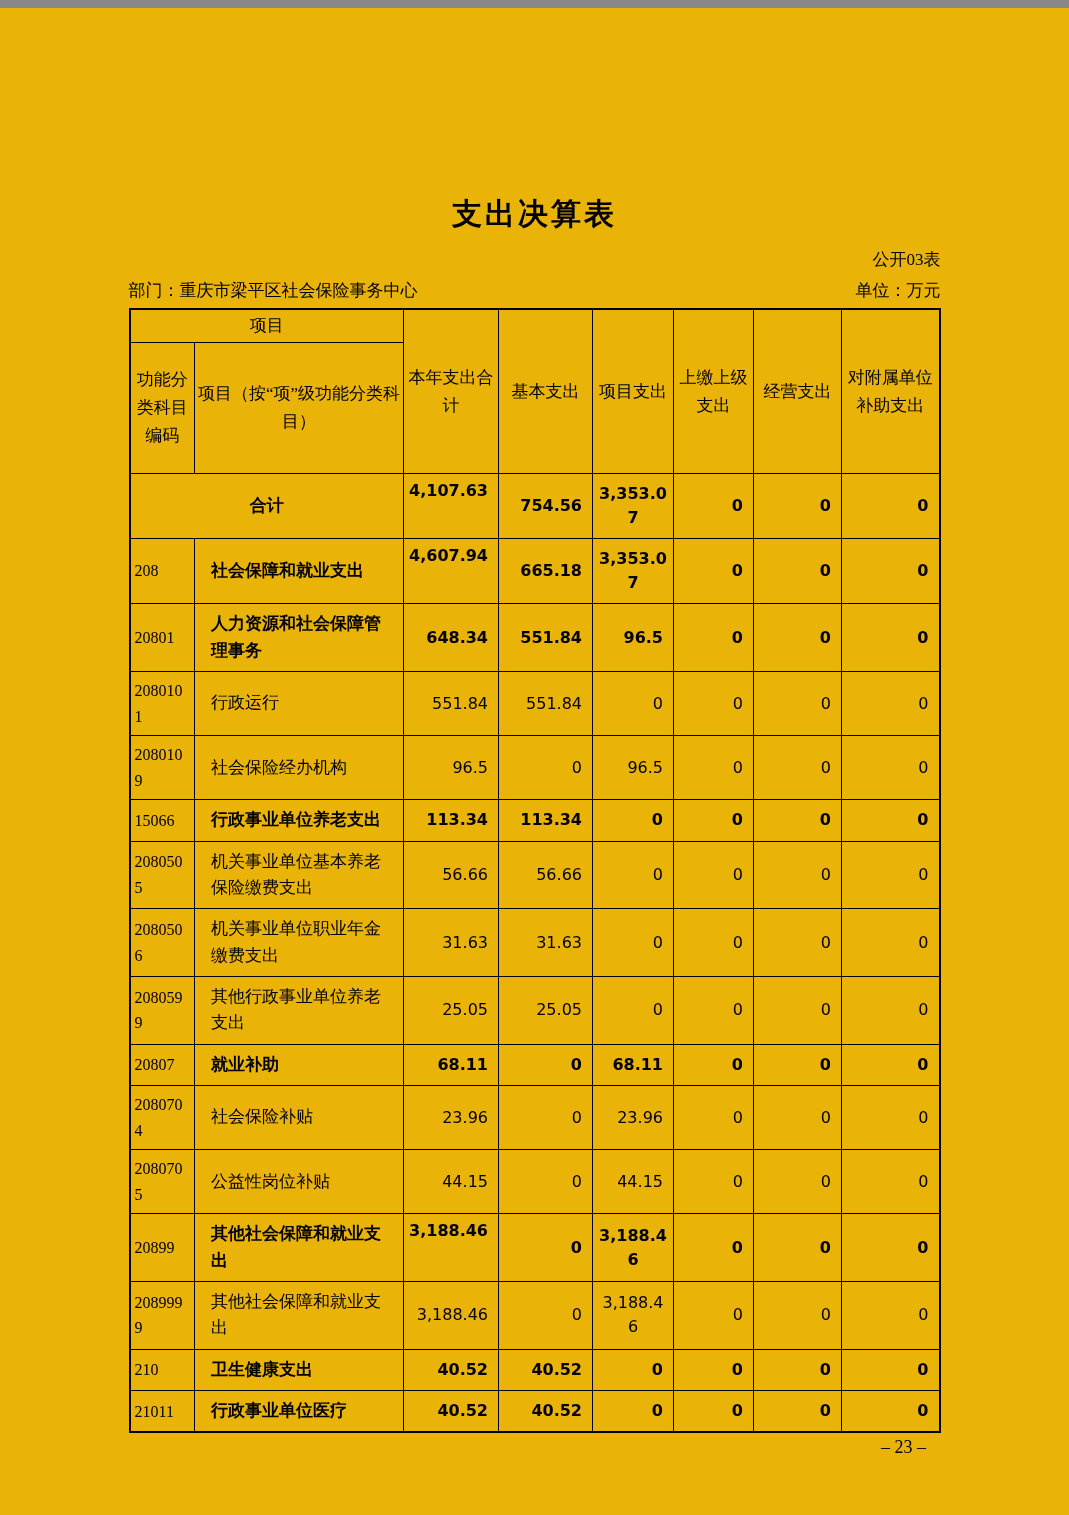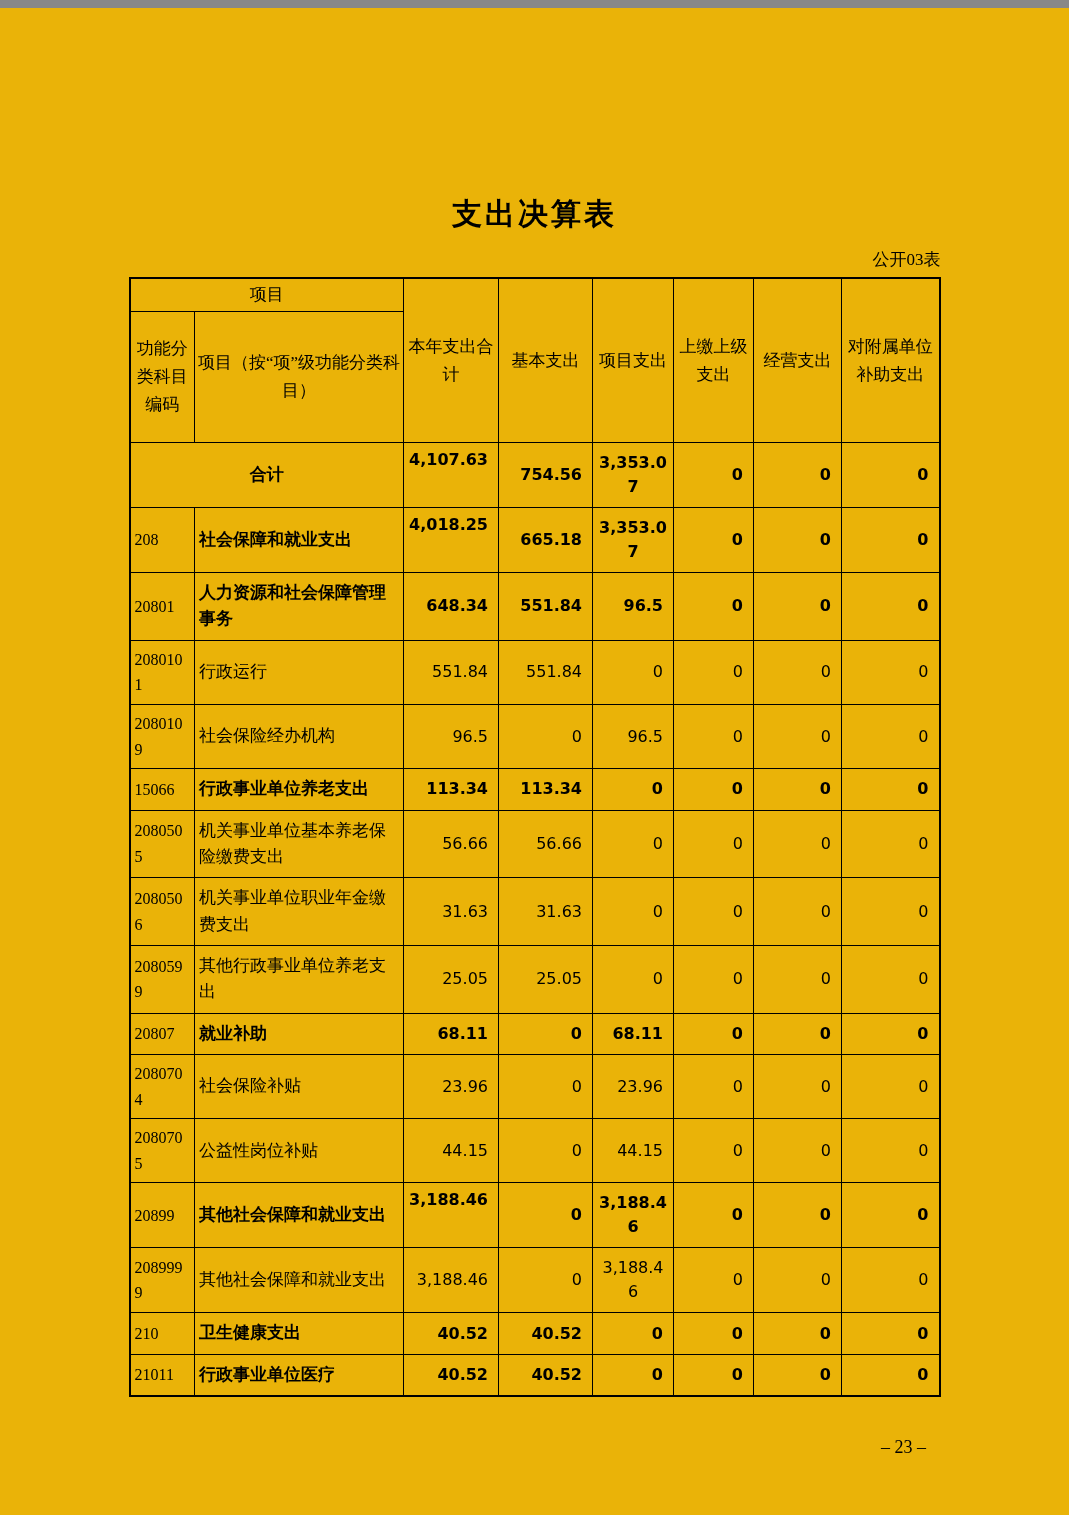--- a/index.html
+++ b/index.html
@@ -64,21 +64,21 @@
     text-align: left;
     vertical-align: middle;
     padding: 6px 6px 6px 4px;
     line-height: 1.6;
     word-break: break-all;
   }
   td.name-cell {
     font-size: 17px;
     text-align: left;
     vertical-align: middle;
-    padding: 7px 4px;
+    padding: 7px 16px;
     line-height: 1.55;
   }
   td.name-cell.merged {
     text-align: center;
     font-weight: bold;
   }
   td.value-cell {
     font-family: "DejaVu Sans", sans-serif;
     font-size: 16px;
     text-align: right;
@@ -100,20 +100,24 @@
 </style>
 </head>
 <body>
 
 <div class="sheet">
 
   <div class="doc-title">支出决算表</div>
 
   <div class="pub-label">公开03表</div>
 
+  <div class="meta-row">
+    <span>部门：重庆市梁平区社会保险事务中心</span>
+    <span>单位：万元</span>
+  </div>
 
   <table class="fin-table">
     <colgroup>
       <col style="width:65px">
       <col style="width:209px">
       <col style="width:95px">
       <col style="width:94px">
       <col style="width:81px">
       <col style="width:80px">
       <col style="width:88px">
@@ -140,21 +144,21 @@
           <td class="value-cell vtop">4,107.63</td>
           <td class="value-cell">754.56</td>
           <td class="value-cell center">3,353.07</td>
           <td class="value-cell">0</td>
           <td class="value-cell">0</td>
           <td class="value-cell">0</td>
         </tr>
         <tr class="bold-row">
           <td class="code-cell">208</td>
           <td class="name-cell">社会保障和就业支出</td>
-          <td class="value-cell vtop">4,018.25</td>
+          <td class="value-cell vtop">4,607.94</td>
           <td class="value-cell">665.18</td>
           <td class="value-cell center">3,353.07</td>
           <td class="value-cell">0</td>
           <td class="value-cell">0</td>
           <td class="value-cell">0</td>
         </tr>
         <tr class="bold-row">
           <td class="code-cell">20801</td>
           <td class="name-cell">人力资源和社会保障管理事务</td>
           <td class="value-cell">648.34</td>

